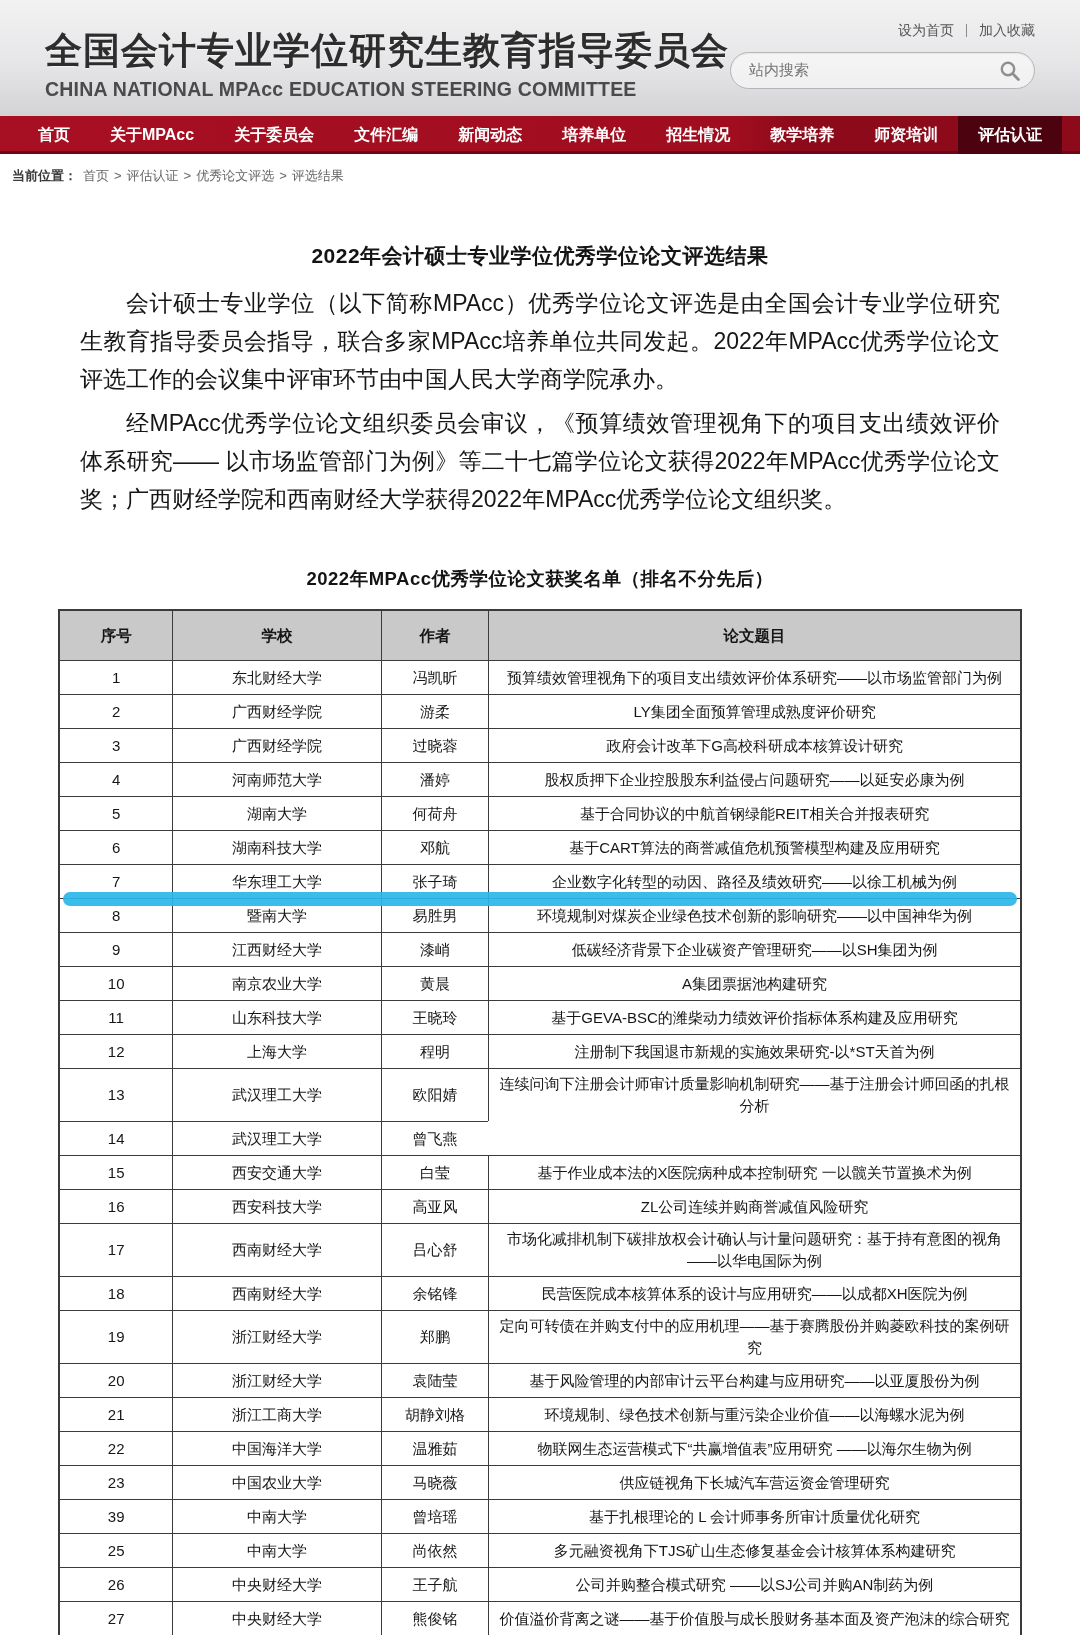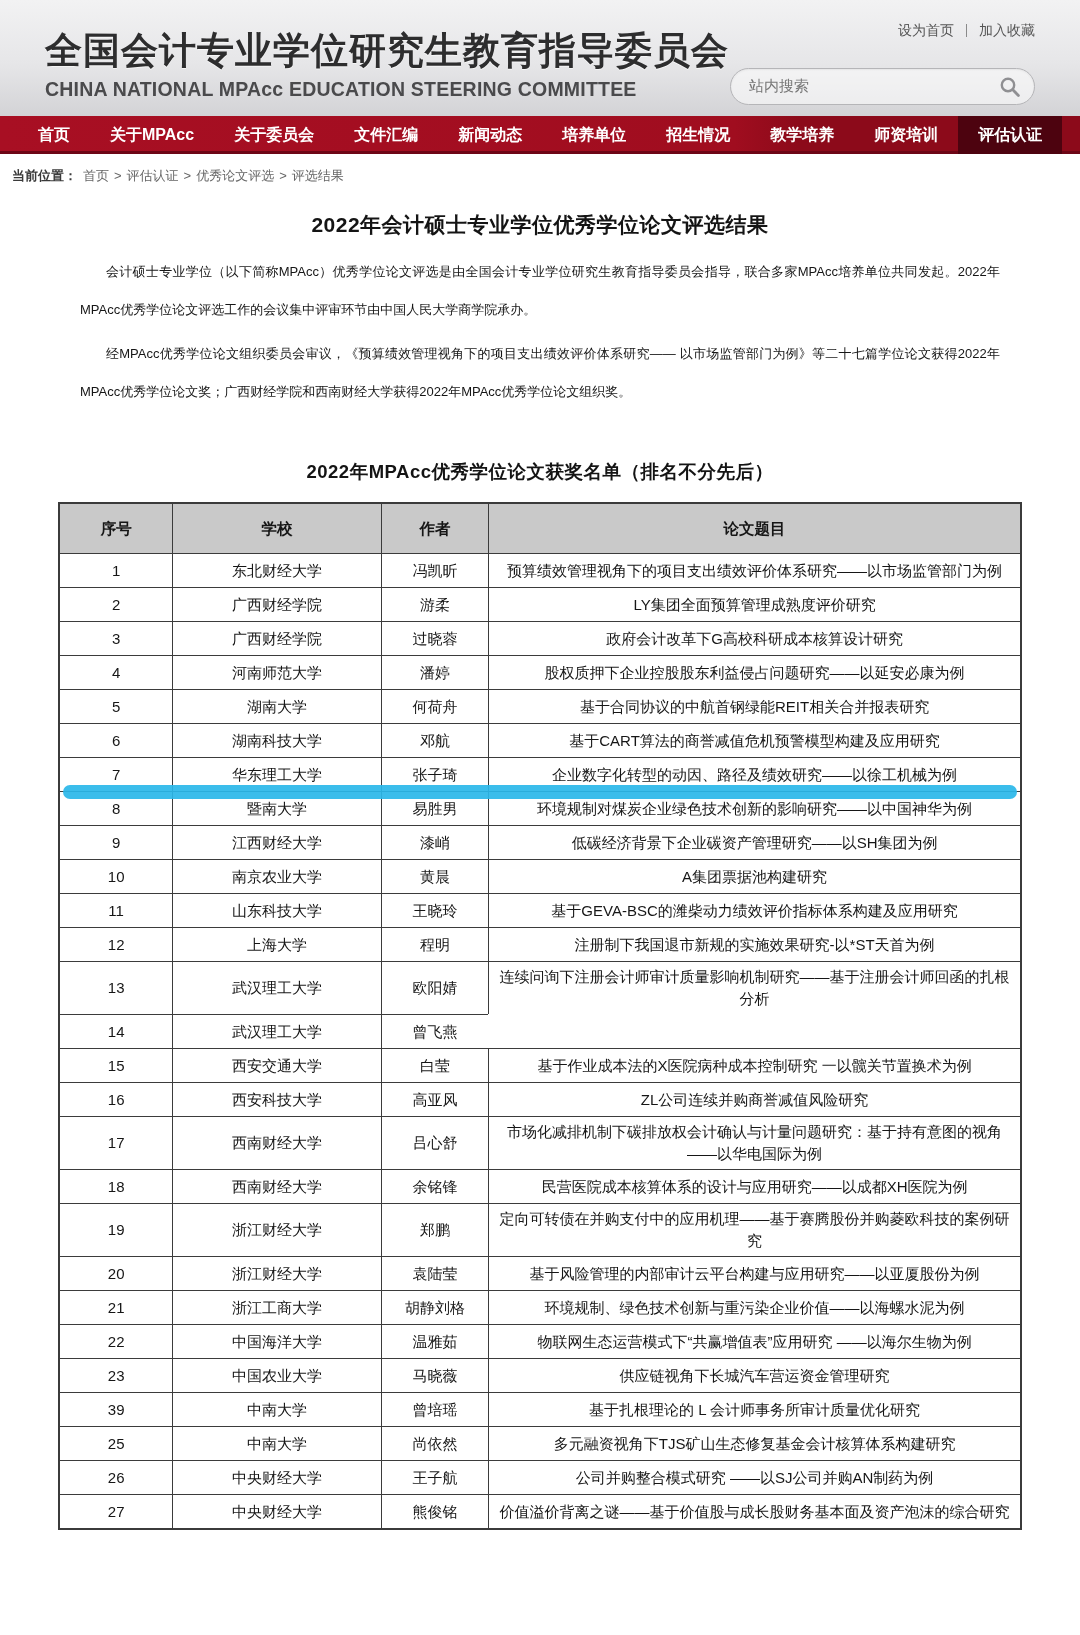--- a/index.html
+++ b/index.html
@@ -23,21 +23,21 @@
   .logo-cn {
     font-size:37px; font-weight:900; color:#2d2d2e; letter-spacing:1px;
     text-shadow:0 1px 0 rgba(255,255,255,.6);
     white-space:nowrap;
   }
   .logo-en {
     font-size:19.5px; font-weight:700; color:#4a4a4c; letter-spacing:0.2px;
     margin-top:2px; white-space:nowrap;
   }
   .header-right { position:absolute; right:45px; top:22px; width:305px; }
-  .top-links { text-align:right; font-size:14px; color:#555; margin-bottom:28px; }
+  .top-links { text-align:right; font-size:14px; color:#555; margin-bottom:12px; }
   .top-links a { color:#555; text-decoration:none; cursor:pointer; }
   .vbar { display:inline-block; width:1px; height:13px; background:#8a8a8a; margin:0 12px; vertical-align:-2px; }
   .searchbox {
     position:relative; width:305px; height:37px;
     border:1px solid #b5b5b8; border-radius:19px;
     background:rgba(255,255,255,.55);
     box-shadow:inset 0 1px 2px rgba(0,0,0,.06);
   }
   .searchbox input {
     position:absolute; left:18px; top:0; width:230px; height:35px;
@@ -67,24 +67,24 @@
     font-size:13px; color:#666;
   }
   .bc-label { font-weight:700; color:#3a3a3a; margin-right:6px; }
   .breadcrumb a { color:#666; text-decoration:none; cursor:pointer; }
   .bc-sep { margin:0 5px; color:#666; }
 
   
   main { padding:0 58px 46px; }
   h1.article-title {
     text-align:center; font-size:21px; font-weight:700; color:#141414;
-    margin:13px 0 14px; letter-spacing:0.5px;
+    margin:44px 0 14px; letter-spacing:0.5px;
   }
   .para {
-    font-size:13px; line-height:38px; color:#161616;
+    font-size:23px; line-height:38px; color:#161616;
     text-indent:2em; text-align:justify;
     padding:0 22px; margin-top:6px;
   }
   h2.table-title {
     text-align:center; font-size:18.5px; font-weight:700; color:#141414;
     margin:48px 0 18px; letter-spacing:0.5px;
   }
 
   
   .awards-table {

